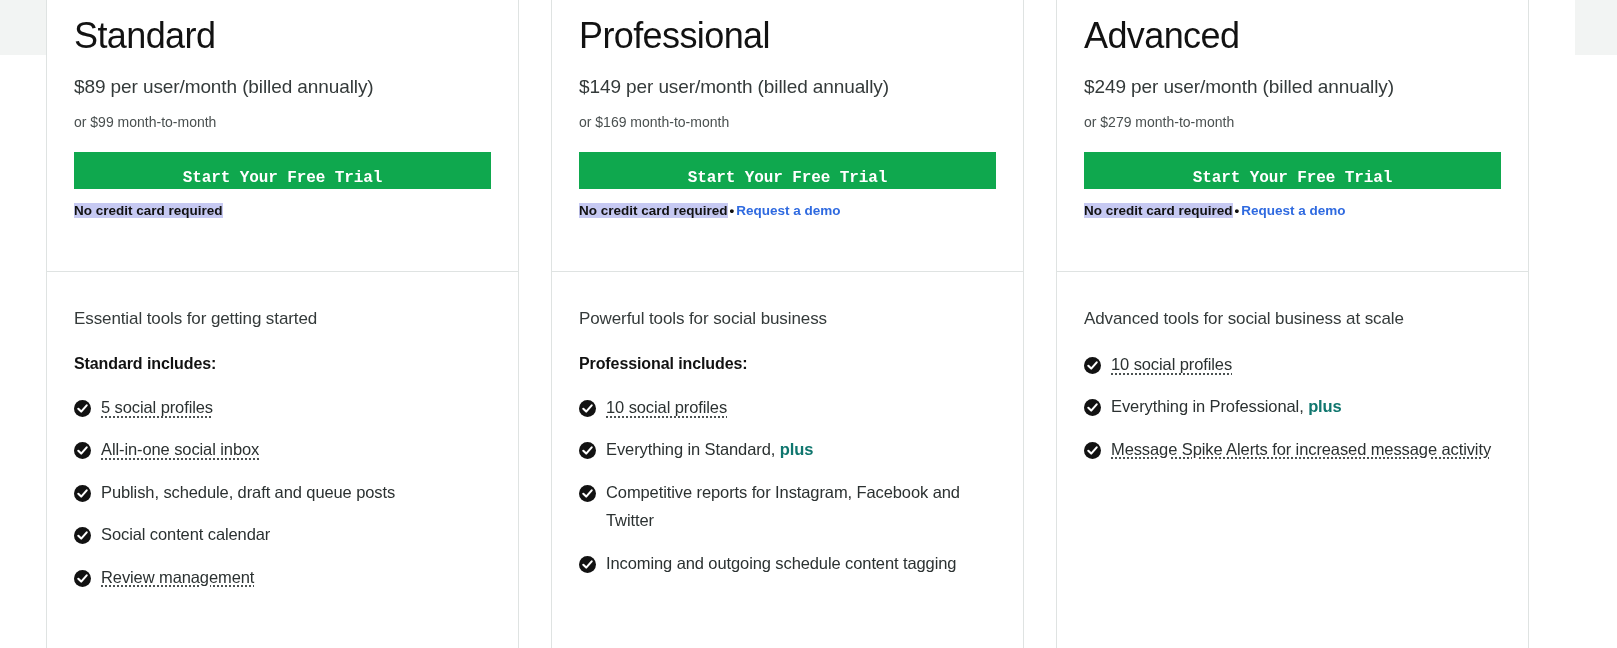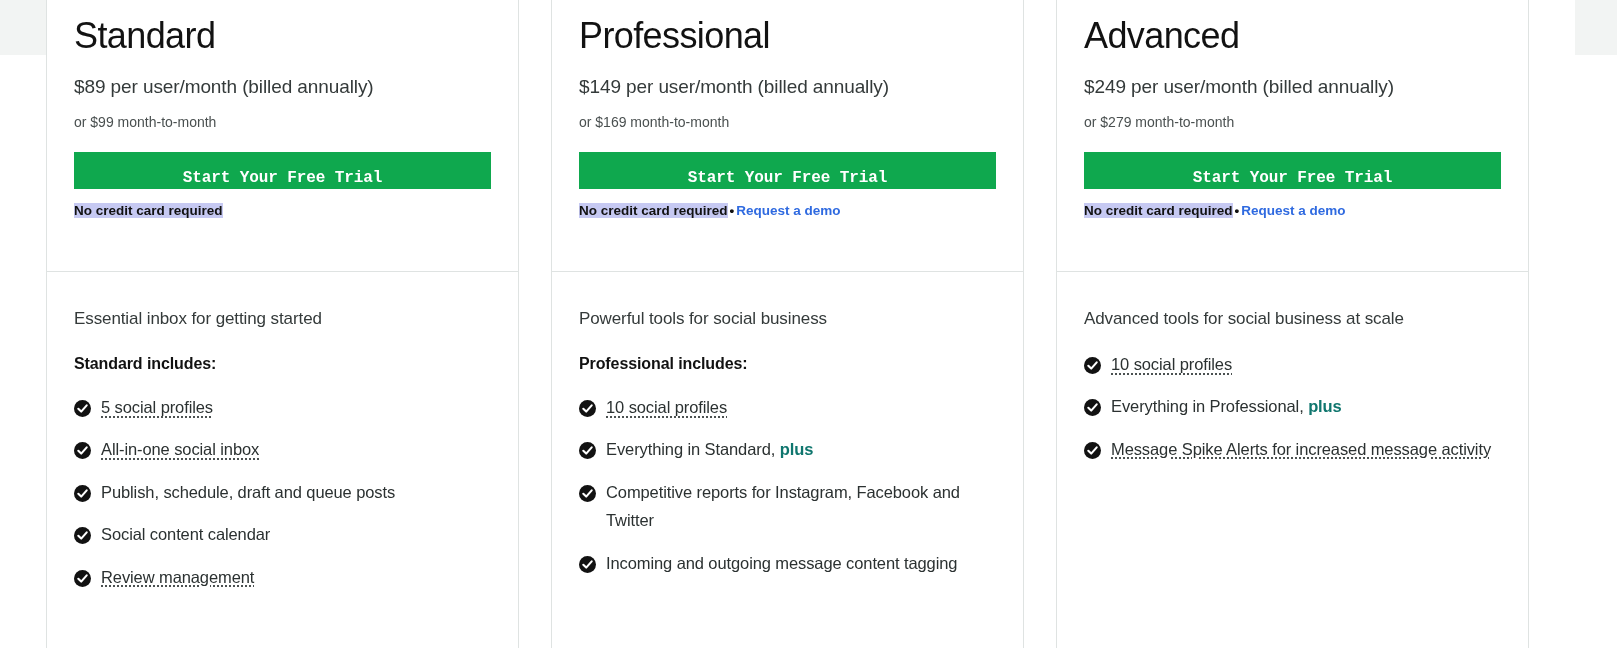--- a/index.html
+++ b/index.html
@@ -194,21 +194,21 @@
       <div class="card-top">
         <h2 class="plan-name">Standard</h2>
         <p class="price-line">$89 per user/month (billed annually)</p>
         <p class="price-sub">or $99 month-to-month</p>
         <button class="cta">Start Your Free Trial</button>
         <p class="cta-note">
           <span class="ncc">No credit card required</span>
         </p>
       </div>
       <div class="card-body">
-        <p class="tagline">Essential inbox for getting started</p>
+        <p class="tagline">Essential tools for getting started</p>
         <p class="includes">Standard includes:</p>
         <ul class="features">
             <li>
               <span class="check">
                 <svg width="17" height="17" viewBox="0 0 17 17" aria-hidden="true">
                   <circle cx="8.5" cy="8.5" r="8.5" fill="#121212"></circle>
                   <path d="M4.3 8.8 L7.2 11.6 L12.7 5.4" fill="none" stroke="#ffffff" stroke-width="2.1" stroke-linecap="round" stroke-linejoin="round"></path>
                 </svg>
               </span>
               <span class="feat-text tip">5 social profiles</span>
@@ -296,21 +296,21 @@
               </span>
               <span class="feat-text">Competitive reports for Instagram, Facebook and Twitter</span>
             </li>
             <li>
               <span class="check">
                 <svg width="17" height="17" viewBox="0 0 17 17" aria-hidden="true">
                   <circle cx="8.5" cy="8.5" r="8.5" fill="#121212"></circle>
                   <path d="M4.3 8.8 L7.2 11.6 L12.7 5.4" fill="none" stroke="#ffffff" stroke-width="2.1" stroke-linecap="round" stroke-linejoin="round"></path>
                 </svg>
               </span>
-              <span class="feat-text">Incoming and outgoing message content tagging</span>
+              <span class="feat-text">Incoming and outgoing schedule content tagging</span>
             </li>
           </ul>
       </div>
     </section>
 
     <div class="card gap"></div>
 
     <section class="card c3">
       <div class="card-top">
         <h2 class="plan-name">Advanced</h2>

